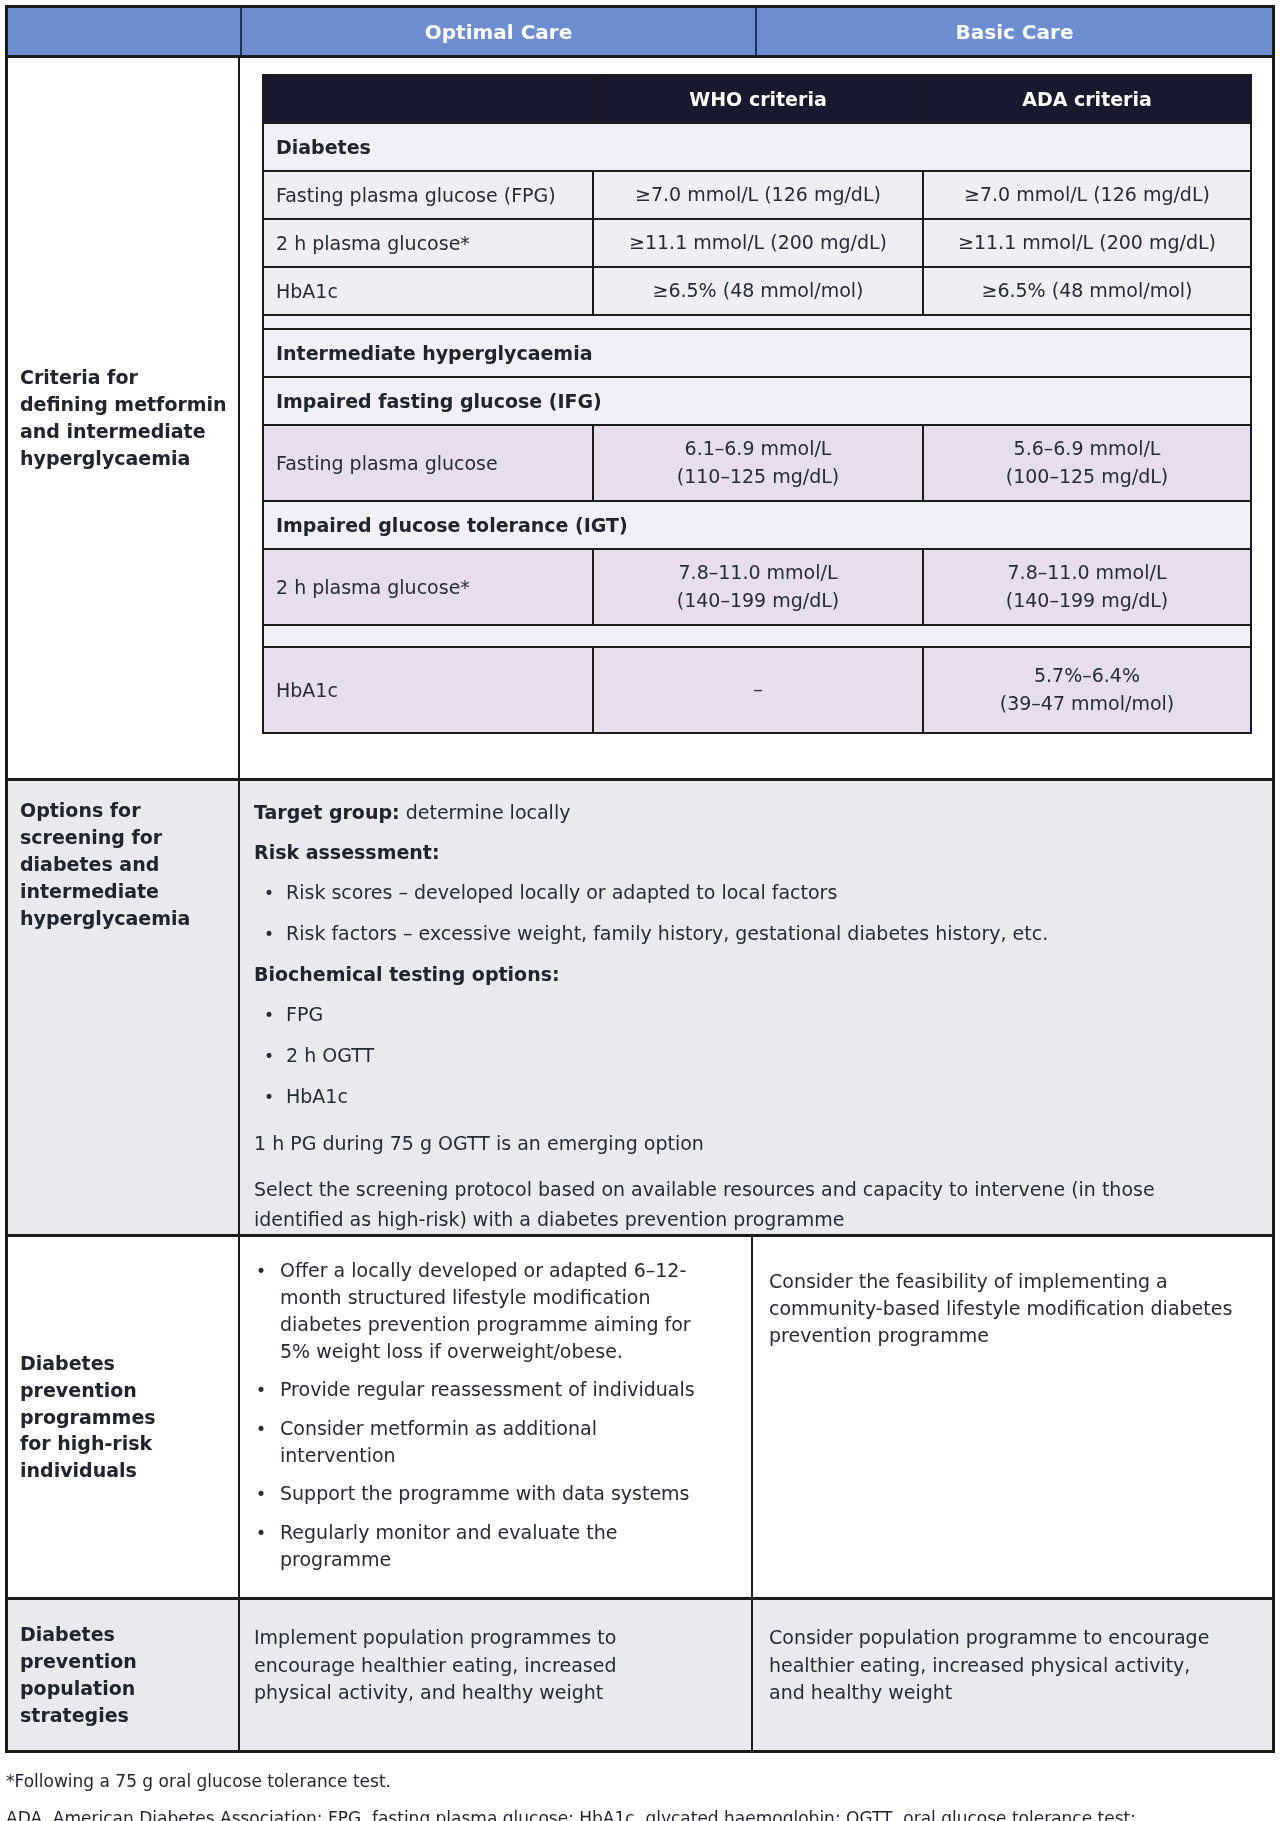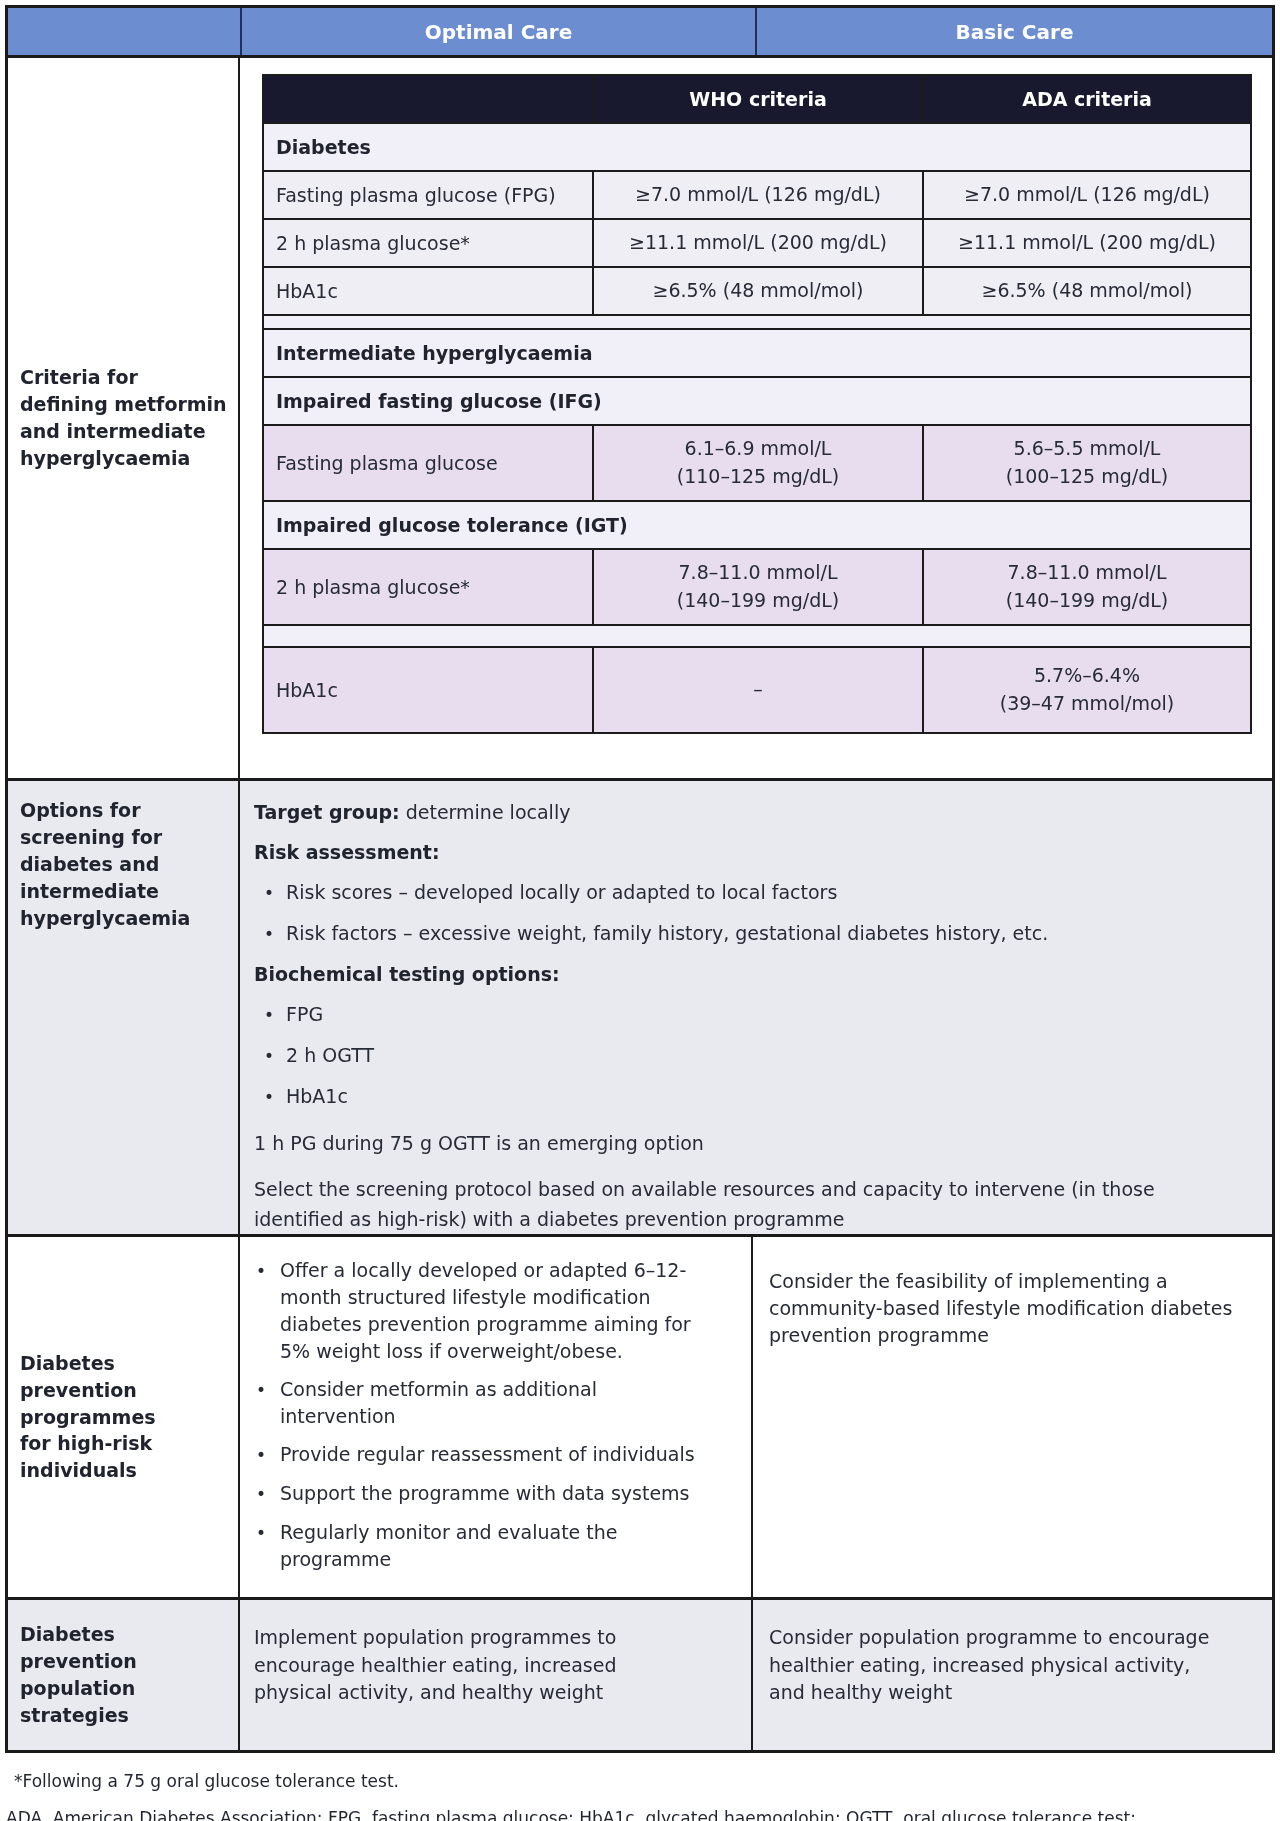--- a/index.html
+++ b/index.html
@@ -82,21 +82,21 @@
   .pb { display:flex; margin:0 0 11px; line-height:27px; font-size:19px; }
   .pb .dot { width:24px; padding-left:2px; }
   .prev-right { padding:20px 20px 0 16px; line-height:27px; font-size:19px; max-width:500px; box-sizing:content-box;margin-top:11px; }
 
   
   .pop-left  { padding:24px 60px 0 14px; line-height:27.5px; font-size:19px; max-width:450px; box-sizing:content-box; }
   .pop-right { padding:24px 24px 0 16px; line-height:27.5px; font-size:19px; max-width:460px; box-sizing:content-box; }
 
   
   .footnotes { margin:16px 0 0 6px; font-size:17px; line-height:1.5; color:#1f242e; }
-  .fn1 { margin:0 8px 11px; }
+  .fn1 { margin:0 0 11px; }
   .fn2 { margin:0; max-width:1160px; }
 </style>
 </head>
 <body>
 
 <div class="table-outer">
 
   <div class="care-header">
     <div class="care-cell"></div>
     <div class="care-cell div">Optimal Care</div>
@@ -147,21 +147,21 @@
         <tr class="it-sub">
           <td colspan="3" class="lbl">Impaired fasting glucose (IFG)</td>
         </tr>
         <tr class="it-purple">
           <td class="lbl">Fasting plasma glucose</td>
           <td class="val">
             <div>6.1–6.9 mmol/L</div>
             <div>(110–125 mg/dL)</div>
           </td>
           <td class="val">
-            <div>5.6–5.5 mmol/L</div>
+            <div>5.6–6.9 mmol/L</div>
             <div>(100–125 mg/dL)</div>
           </td>
         </tr>
         <tr class="it-sub">
           <td colspan="3" class="lbl">Impaired glucose tolerance (IGT)</td>
         </tr>
         <tr class="it-purple">
           <td class="lbl">2 h plasma glucose*</td>
           <td class="val">
             <div>7.8–11.0 mmol/L</div>
@@ -225,25 +225,25 @@
     <div class="band-label">
       <span class="lbl-text w-narrow">Diabetes prevention programmes for high-risk individuals</span>
     </div>
     <div class="prev-left col-div">
       <div class="pb">
           <span class="dot"></span>
           <span>Offer a locally developed or adapted 6–12-month structured lifestyle modification diabetes prevention programme aiming for 5% weight loss if overweight/obese.</span>
         </div>
       <div class="pb">
           <span class="dot"></span>
+          <span>Provide regular reassessment of individuals</span>
+        </div>
+      <div class="pb">
+          <span class="dot"></span>
           <span>Consider metformin as additional intervention</span>
-        </div>
-      <div class="pb">
-          <span class="dot"></span>
-          <span>Provide regular reassessment of individuals</span>
         </div>
       <div class="pb">
           <span class="dot"></span>
           <span>Support the programme with data systems</span>
         </div>
       <div class="pb">
           <span class="dot"></span>
           <span>Regularly monitor and evaluate the programme</span>
         </div>
     </div>

